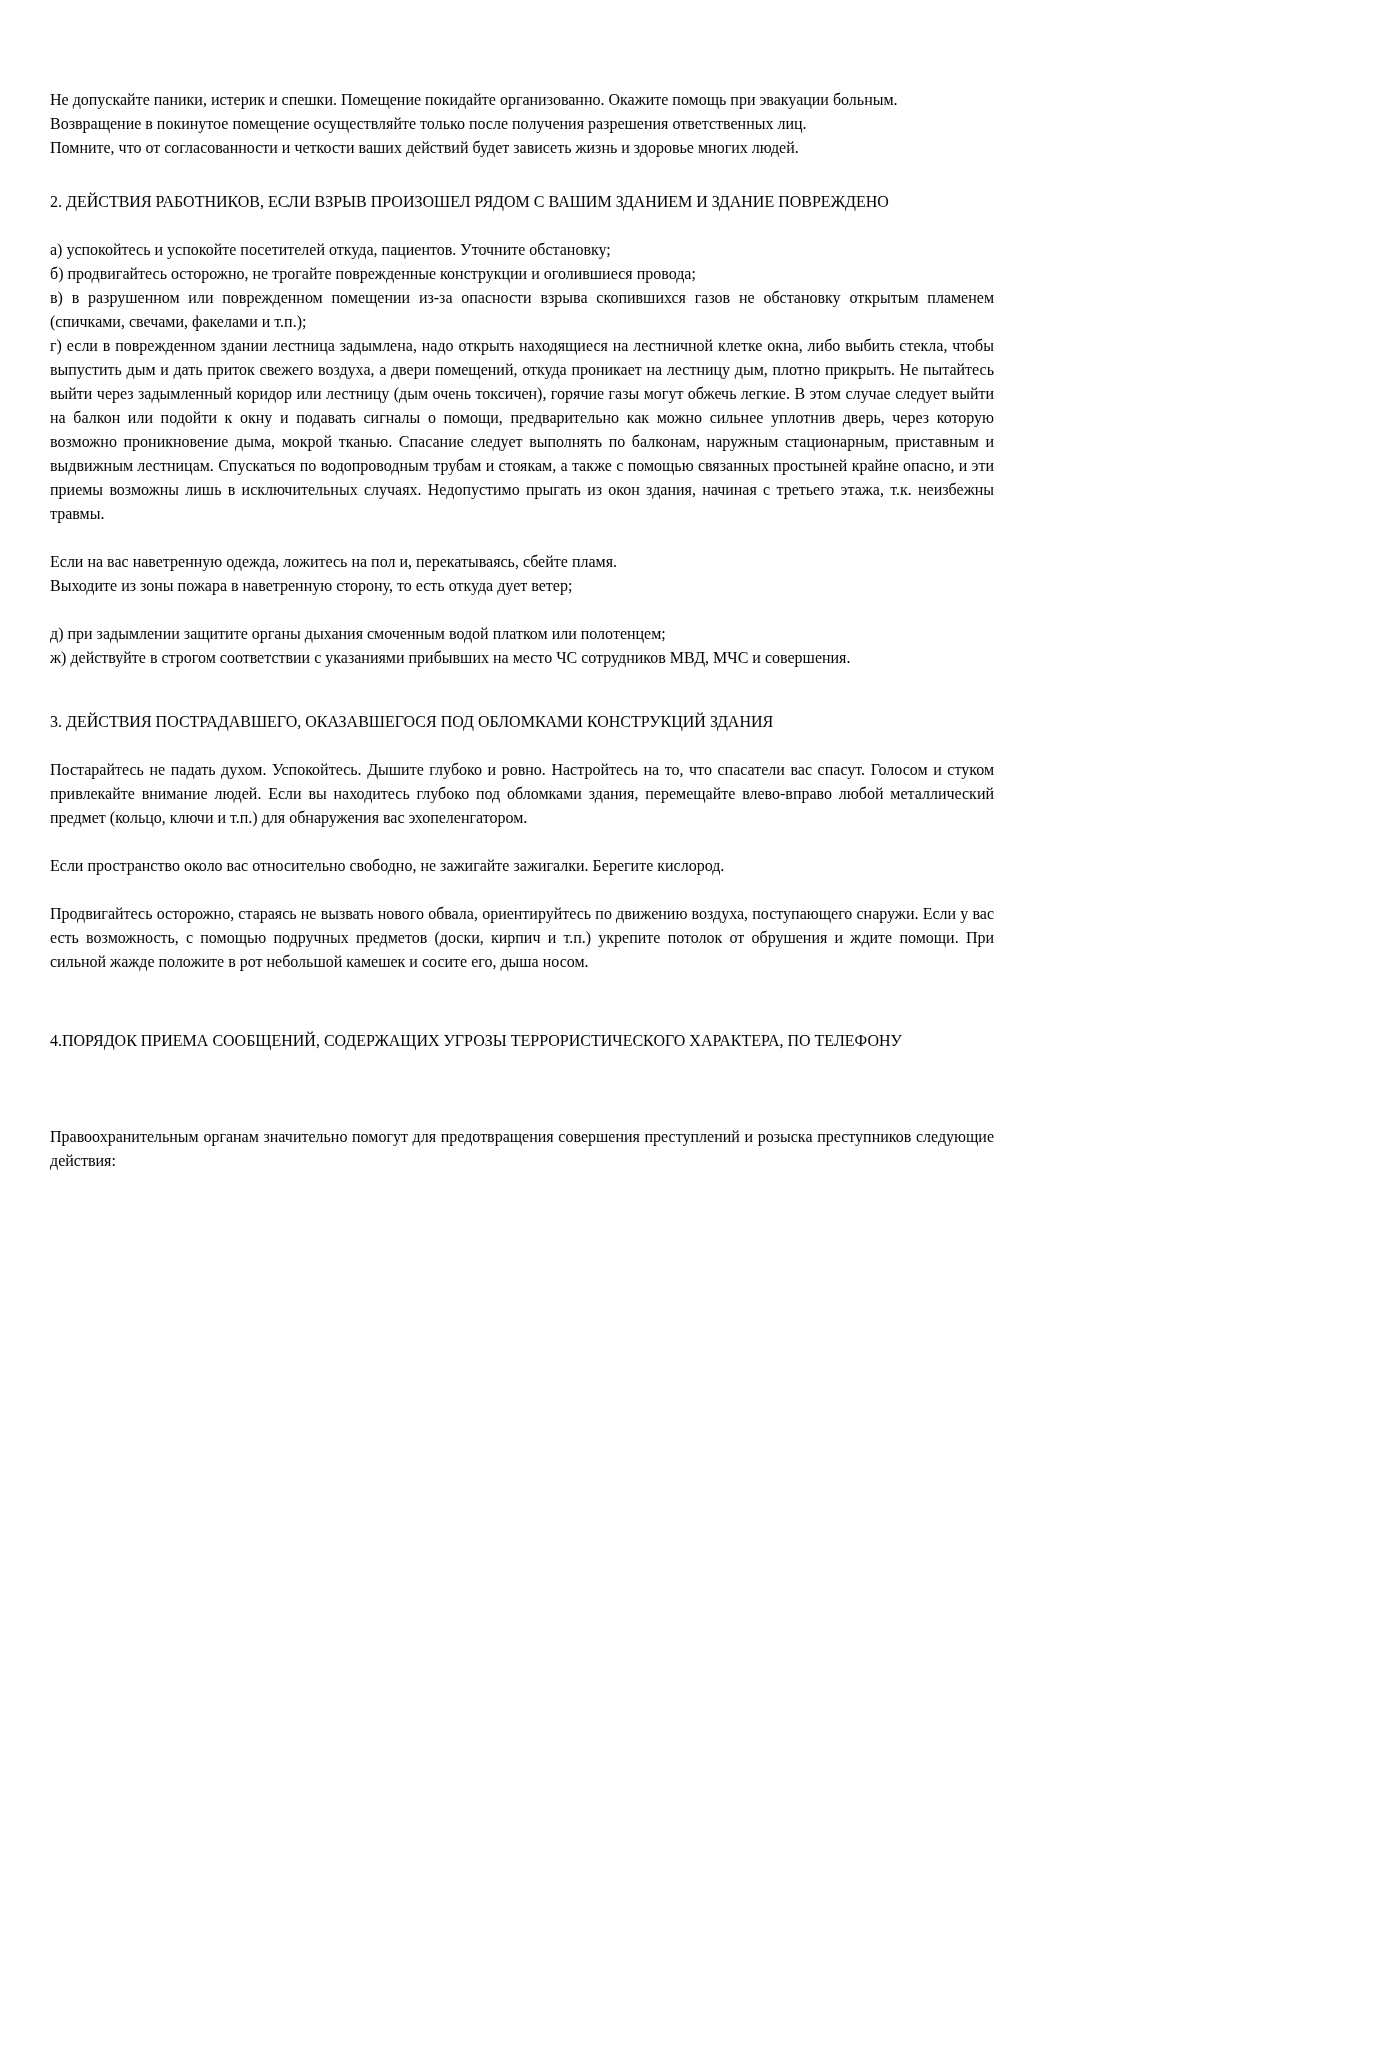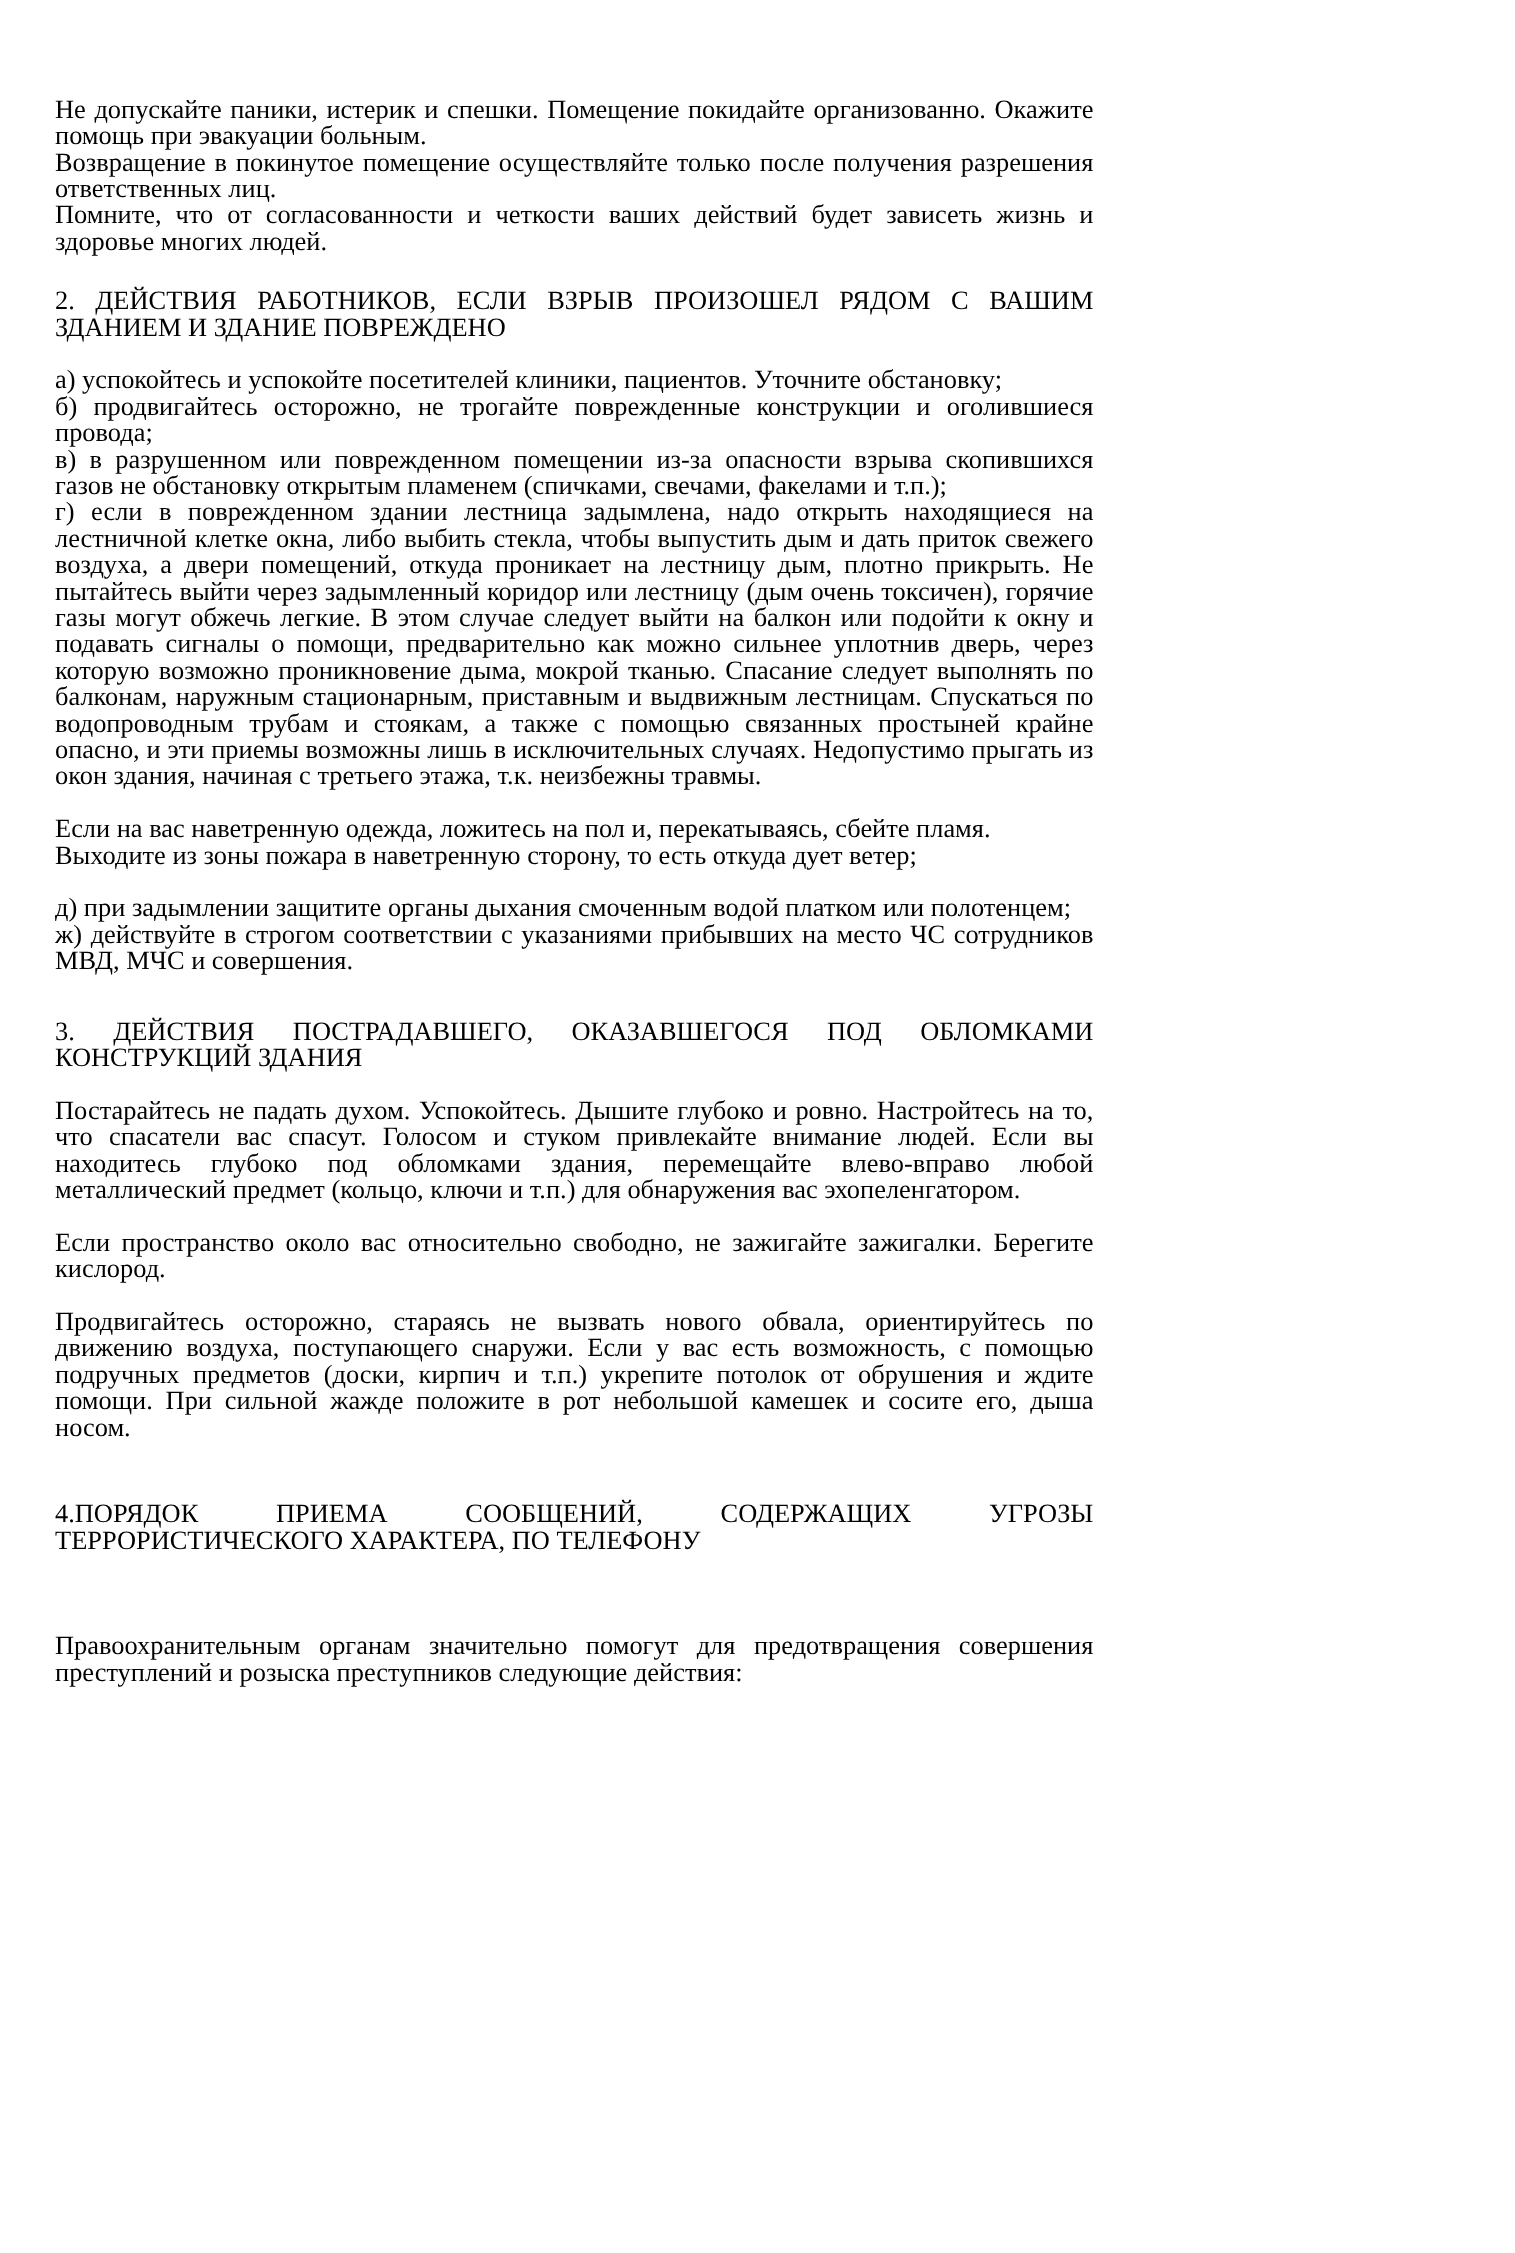--- a/index.html
+++ b/index.html
@@ -22,21 +22,21 @@
   }
   .content {
     position: absolute;
     left: 50px;
     top: 88px;
     width: 944px;
   }
   .para, .heading {
     margin: 0;
     padding: 0;
-    font-size: 24px;
+    font-size: 16px;
     line-height: 24px;
     font-weight: normal;
     text-align: justify;
     hyphens: none;
     -webkit-hyphens: none;
     word-spacing: normal;
   }
   .g24 { margin-top: 24px; }
   .g30 { margin-top: 30px; }
   .g40 { margin-top: 40px; }
@@ -48,21 +48,21 @@
 
 <div class="page">
   <div class="content">
 
     <p class="para">Не допускайте паники, истерик и спешки. Помещение покидайте организованно. Окажите помощь при эвакуации больным.</p>
     <p class="para">Возвращение в покинутое помещение осуществляйте только после получения разрешения ответственных лиц.</p>
     <p class="para">Помните, что от согласованности и четкости ваших действий будет зависеть жизнь и здоровье многих людей.</p>
 
     <h2 class="heading g30">2. ДЕЙСТВИЯ РАБОТНИКОВ, ЕСЛИ ВЗРЫВ ПРОИЗОШЕЛ РЯДОМ С ВАШИМ ЗДАНИЕМ И ЗДАНИЕ ПОВРЕЖДЕНО</h2>
 
-    <p class="para g24">а) успокойтесь и успокойте посетителей клиники, пациентов. Уточните обстановку;</p>
+    <p class="para g24">а) успокойтесь и успокойте посетителей откуда, пациентов. Уточните обстановку;</p>
     <p class="para">б) продвигайтесь осторожно, не трогайте поврежденные конструкции и оголившиеся провода;</p>
     <p class="para">в) в разрушенном или поврежденном помещении из-за опасности взрыва скопившихся газов не обстановку открытым пламенем (спичками, свечами, факелами и т.п.);</p>
     <p class="para">г) если в поврежденном здании лестница задымлена, надо открыть находящиеся на лестничной клетке окна, либо выбить стекла, чтобы выпустить дым и дать приток свежего воздуха, а двери помещений, откуда проникает на лестницу дым, плотно прикрыть. Не пытайтесь выйти через задымленный коридор или лестницу (дым очень токсичен), горячие газы могут обжечь легкие. В этом случае следует выйти на балкон или подойти к окну и подавать сигналы о помощи, предварительно как можно сильнее уплотнив дверь, через которую возможно проникновение дыма, мокрой тканью. Спасание следует выполнять по балконам, наружным стационарным, приставным и выдвижным лестницам. Спускаться по водопроводным трубам и стоякам, а также с помощью связанных простыней крайне опасно, и эти приемы возможны лишь в исключительных случаях. Недопустимо прыгать из окон здания, начиная с третьего этажа, т.к. неизбежны травмы.</p>
 
     <p class="para g24">Если на вас наветренную одежда, ложитесь на пол и, перекатываясь, сбейте пламя.</p>
     <p class="para">Выходите из зоны пожара в наветренную сторону, то есть откуда дует ветер;</p>
 
     <p class="para g24">д) при задымлении защитите органы дыхания смоченным водой платком или полотенцем;</p>
     <p class="para">ж) действуйте в строгом соответствии с указаниями прибывших на место ЧС сотрудников МВД, МЧС и совершения.</p>
 

